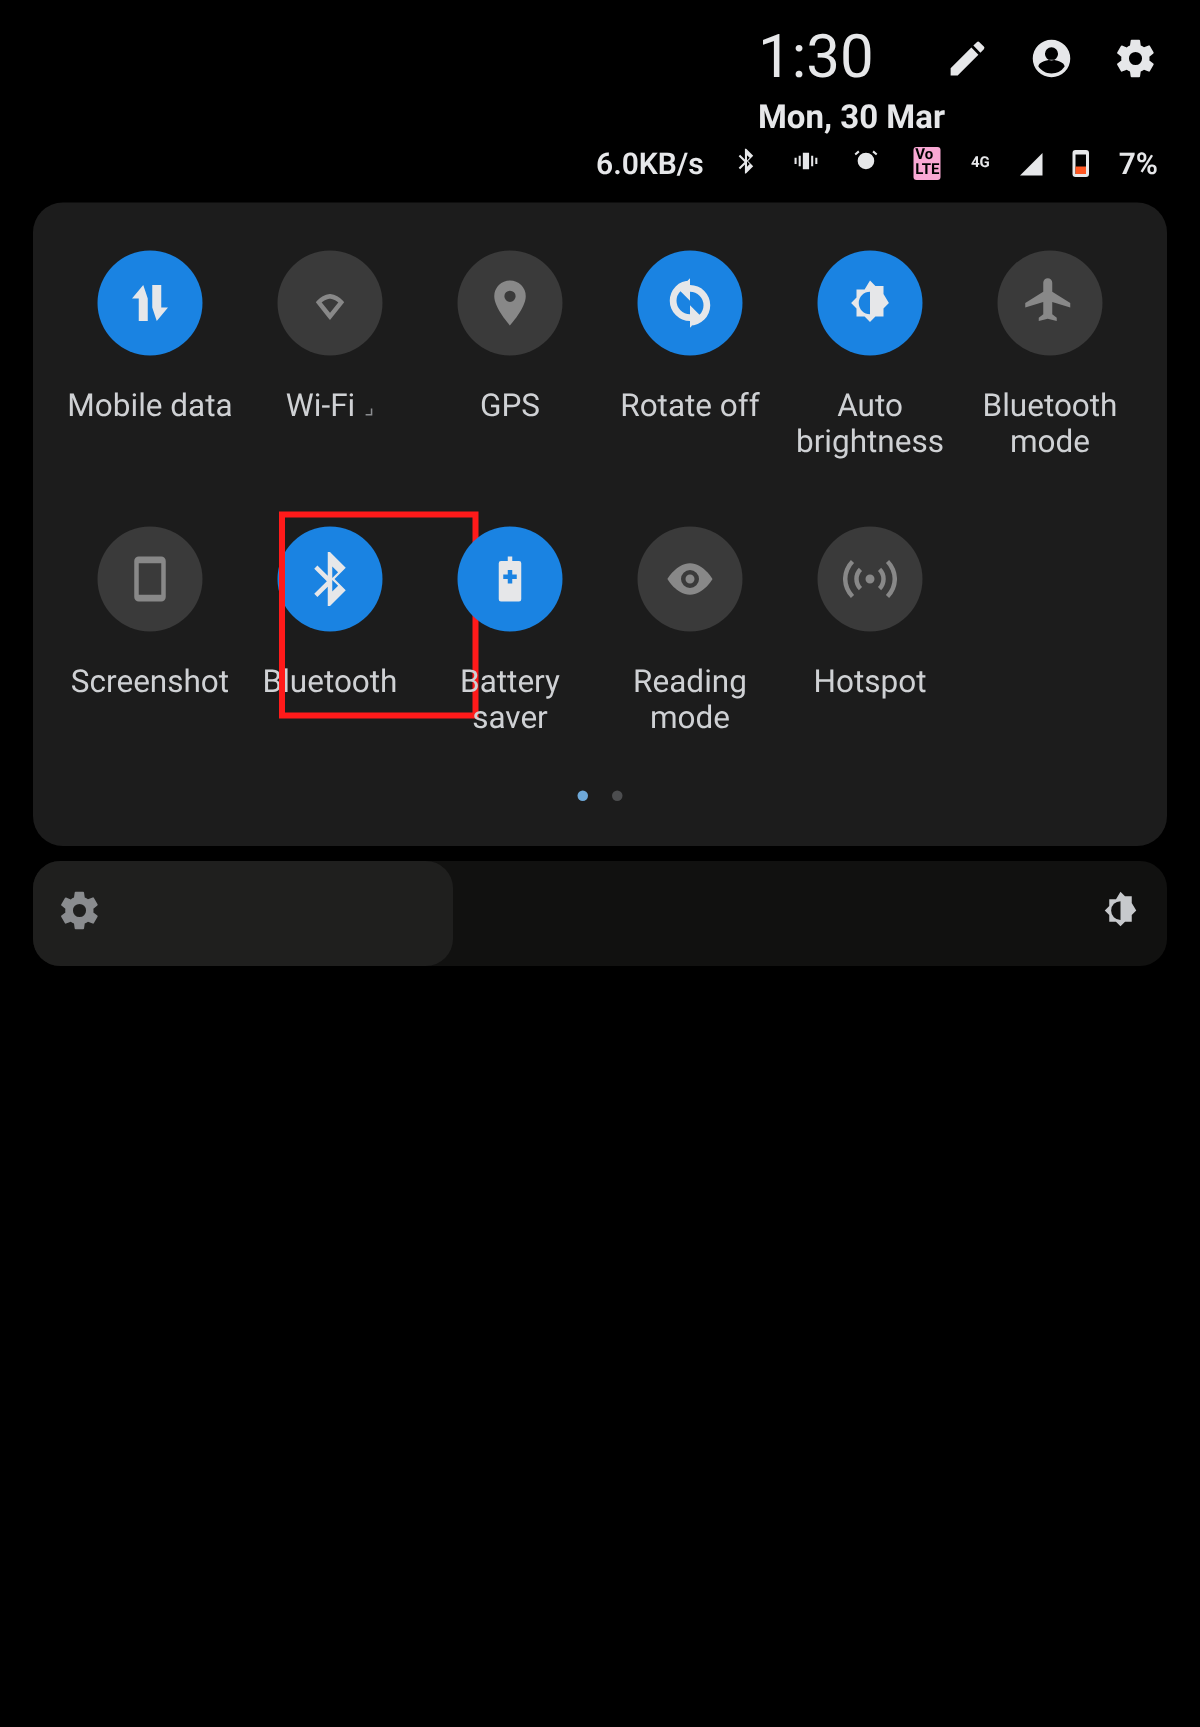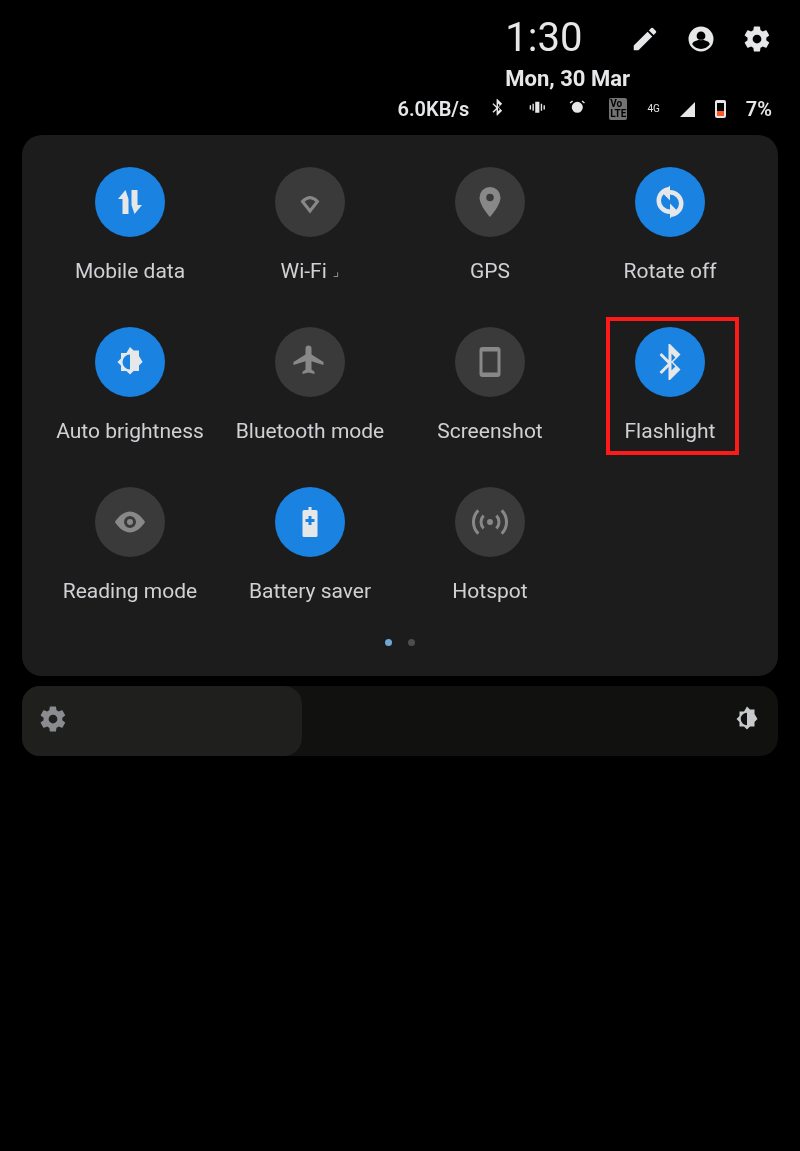--- a/index.html
+++ b/index.html
@@ -10,31 +10,31 @@
   .clock{font-size:40px;font-weight:400;line-height:1}
   .date{font-size:22px;font-weight:700;margin-top:8px}
   .header-icons{display:flex;gap:26px;align-items:center;margin-top:6px}
   .hicon svg{width:30px;height:30px;fill:#e6e7e9;display:block}
   .hicon{cursor:pointer}
 
   .status-row{padding:6px 28px 0 28px;display:flex;justify-content:flex-end;align-items:center;
     font-size:20px;font-weight:600;gap:20px}
   .status-row .ico{display:inline-flex;align-items:center}
   .status-row svg{width:20px;height:20px;fill:#e6e7e9;display:block}
-  .vo{font-size:10px;font-weight:700;background:#737373;color:#000;border-radius:2px;
+  .vo{font-size:10px;font-weight:700;background:#f9a8d4;color:#000;border-radius:2px;
     padding:1px 1px;line-height:1}
-  .sig4g{font-size:10px;font-weight:400;line-height:1}
+  .sig4g{font-size:10px;font-weight:700;line-height:1}
   .sigtri{width:0;height:0;border-style:solid;border-width:0 0 15px 15px;
     border-color:transparent transparent #e6e7e9 transparent}
   .bat{position:relative;width:11px;height:18px;border:2px solid #e6e7e9;border-top-width:3px;
     border-radius:2px}
   .bat::after{content:"";position:absolute;left:0;right:0;bottom:0;height:40%;background:#ff5722}
 
   .panel{margin:14px 22px 0 22px;background:#1c1c1c;border-radius:20px;padding:32px 18px 30px 18px}
-  .grid{display:grid;grid-template-columns:repeat(4,1fr);column-gap:0;row-gap:44px}
+  .grid{display:grid;grid-template-columns:repeat(6,1fr);column-gap:0;row-gap:44px}
   .tile{display:flex;flex-direction:column;align-items:center;cursor:pointer;position:relative}
   .circle{width:70px;height:70px;border-radius:50%;display:flex;align-items:center;justify-content:center}
   .on{background:#1a83e2}
   .off{background:#3a3a3a}
   .circle svg{width:36px;height:36px;fill:#e6e7e9}
   .off svg{fill:#888}
   .label{margin-top:22px;font-size:21px;color:#cfd1d4;text-align:center;display:flex;align-items:center;gap:6px}
   .sub{font-size:14px;color:#8a8c8f}
   .highlight{position:absolute;top:-10px;left:26px;width:133px;height:138px;border:4px solid #ff1a1a;pointer-events:none}
 
@@ -223,37 +223,37 @@
         </div>
         <div class="label">Screenshot</div>
       </div>
       <div class="tile">
         <div class="highlight"></div>
         <div class="circle on">
           <svg viewBox="0 0 24 24">
             <use href="#t-bluetooth"></use>
           </svg>
         </div>
-        <div class="label">Flashlight</div>
+        <div class="label">Bluetooth</div>
+      </div>
+      <div class="tile">
+        <div class="circle on">
+          <svg viewBox="0 0 24 24">
+            <use href="#t-battery-plus"></use>
+          </svg>
+        </div>
+        <div class="label">Battery saver</div>
       </div>
       <div class="tile">
         <div class="circle off">
           <svg viewBox="0 0 24 24">
             <use href="#t-eye"></use>
           </svg>
         </div>
         <div class="label">Reading mode</div>
-      </div>
-      <div class="tile">
-        <div class="circle on">
-          <svg viewBox="0 0 24 24">
-            <use href="#t-battery-plus"></use>
-          </svg>
-        </div>
-        <div class="label">Battery saver</div>
       </div>
       <div class="tile">
         <div class="circle off">
           <svg viewBox="0 0 24 24">
             <use href="#t-hotspot"></use>
           </svg>
         </div>
         <div class="label">Hotspot</div>
       </div>
     </div>

